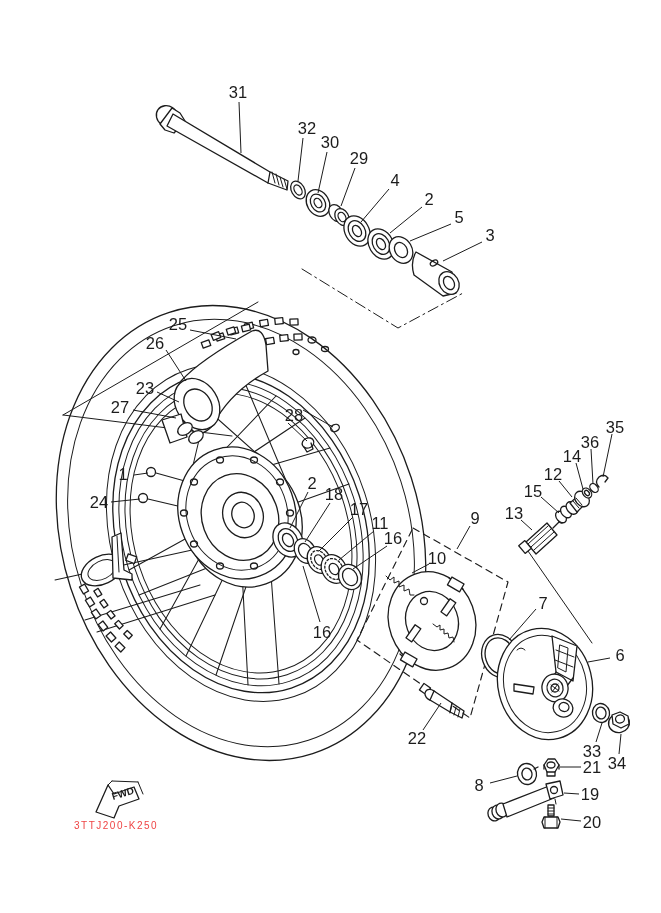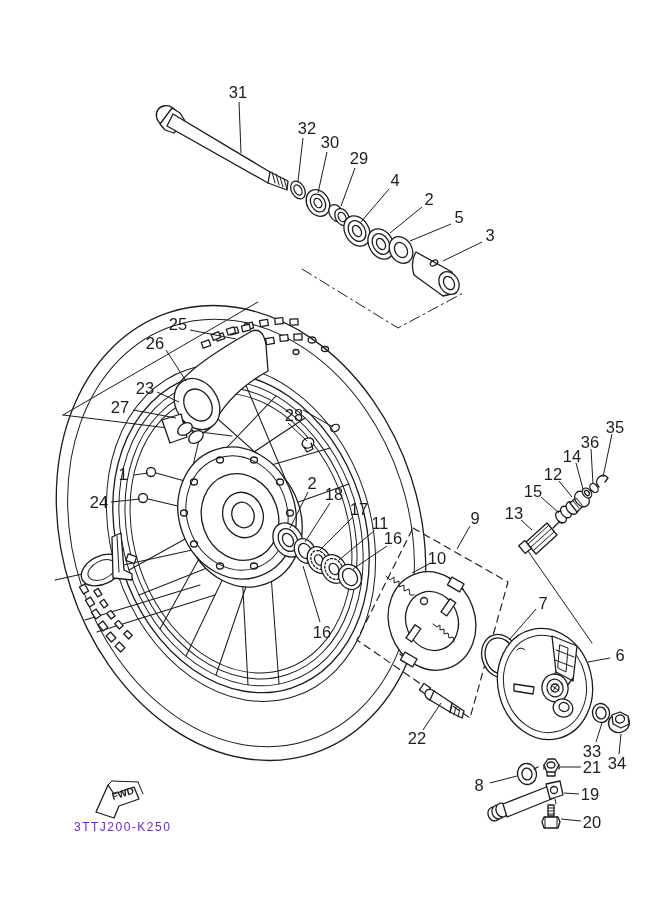--- a/index.html
+++ b/index.html
@@ -6,22 +6,22 @@
   #stage{position:relative;width:661px;height:913px;background:#fff;overflow:hidden;
          font-family:"Liberation Sans", sans-serif;}
   svg{position:absolute;left:0;top:0;}
   .ln{stroke:#1c1c1c;fill:none;stroke-width:1.3;stroke-linecap:round;stroke-linejoin:round;}
   .wf{fill:#ffffff;}
   .thin{stroke-width:1;}
   .spoke{stroke-width:1.05;}
   .dash{stroke-dasharray:7 5;stroke-width:1.15;}
   .dashdot{stroke-dasharray:11 4 2 4;stroke-width:1;}
   .callout-text{font-family:"Liberation Sans", sans-serif;font-size:16.5px;fill:#1c1c1c;}
-  #part-code{position:absolute;left:74px;top:820px;font-size:12px;letter-spacing:1.5px;
-             color:#6d28d9;font-weight:500;}
+  #part-code{position:absolute;left:74px;top:820px;font-size:10px;letter-spacing:1.5px;
+             color:#ef4444;font-weight:500;}
   .fwd-text{font-family:"Liberation Sans", sans-serif;font-size:10px;font-weight:bold;fill:#1c1c1c;}
 </style>
 </head>
 <body>
 
 <div id="stage">
 <svg width="661" height="913" viewBox="0 0 661 913">
 
   <g>
     <path class="ln thin" d="M63,415 L258,302"></path>

